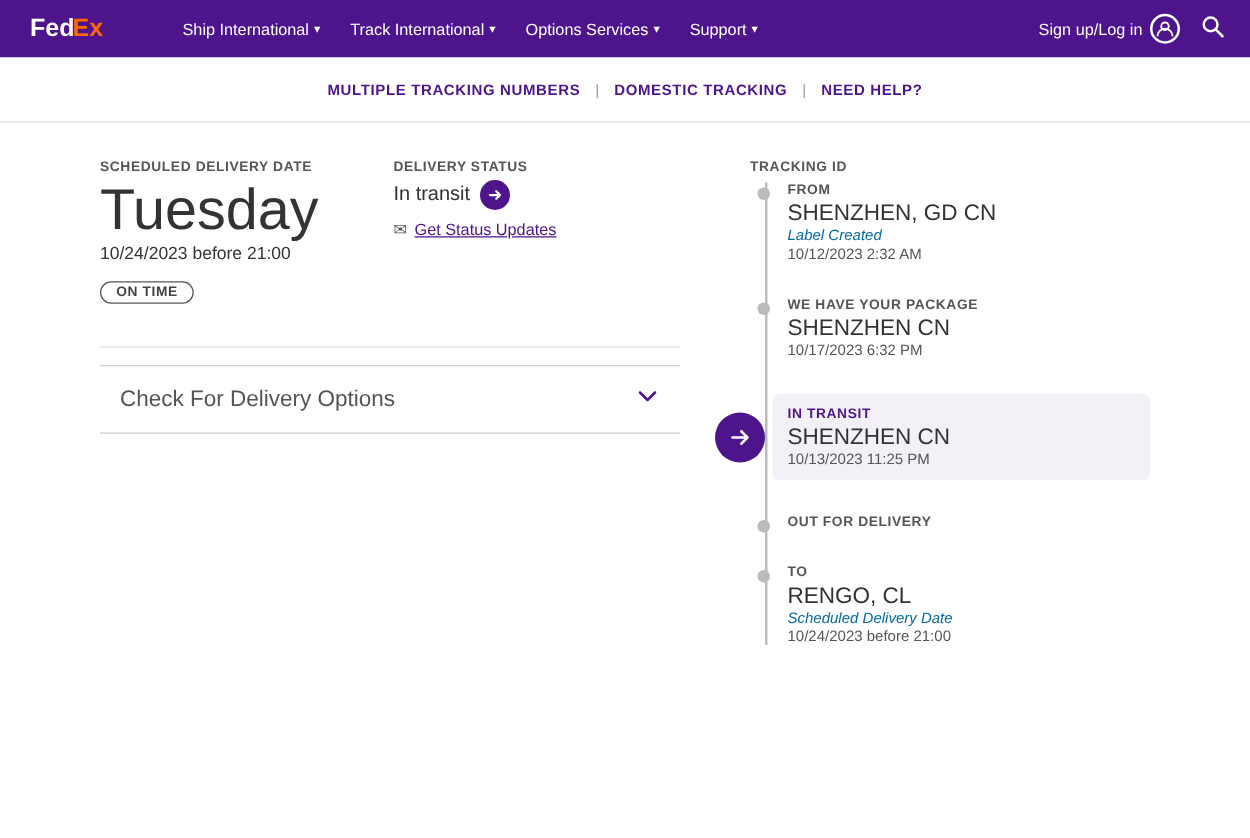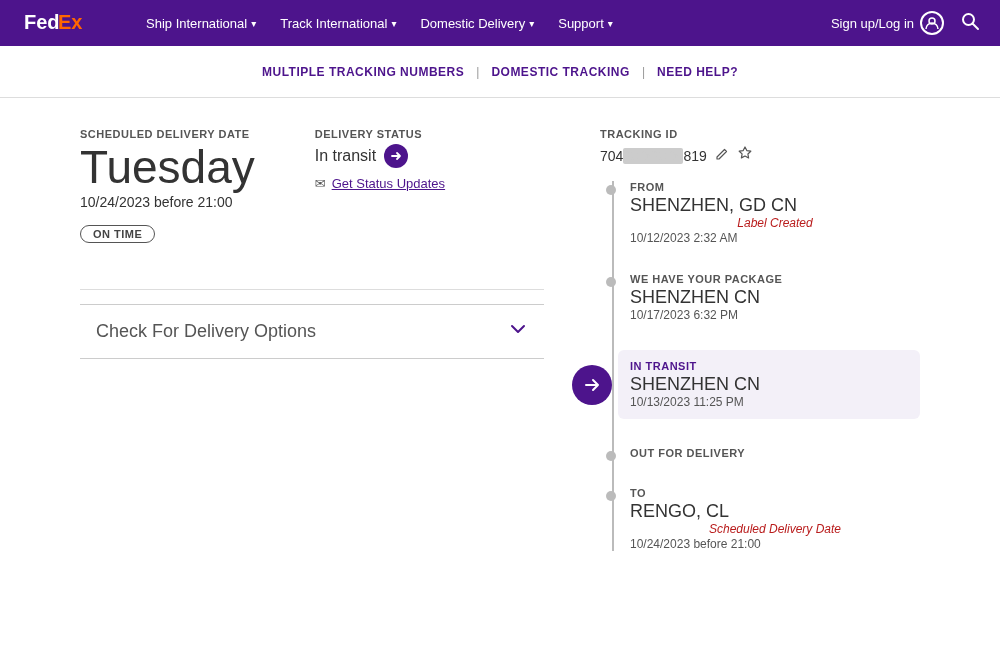--- a/index.html
+++ b/index.html
@@ -132,21 +132,21 @@
     .on-time-badge {
       display: inline-block;
       border: 1.5px solid #555;
       border-radius: 20px;
       padding: 2px 12px;
       font-size: 11px;
       font-weight: 700;
       color: #444;
       letter-spacing: 0.5px;
       text-transform: uppercase;
-      margin-bottom: 32px;
+      margin-bottom: 20px;
     }
 
     .divider {
       border: none;
       border-top: 1px solid #ddd;
       margin: 14px 0;
     }
 
     
     .delivery-status-section {
@@ -308,24 +308,23 @@
       font-size: 18px;
       color: #333;
       font-weight: 400;
     }
     .timeline-time {
       font-size: 12px;
       color: #555;
     }
     .label-created {
       font-size: 12px;
-      color: #b91c1c;
+      color: #0369a1;
       font-style: italic;
       margin-bottom: 1px;
-      text-align: center;
     }
     .label-created-time {
       font-size: 12px;
       color: #555;
     }
   </style>
 </head>
 <body>
 
 <nav class="nav-bar">
@@ -340,21 +339,21 @@
   <div class="nav-items">
     <div class="nav-item">
       <span>Ship International</span>
       <span class="chevron">▾</span>
     </div>
     <div class="nav-item">
       <span>Track International</span>
       <span class="chevron">▾</span>
     </div>
     <div class="nav-item">
-      <span>Domestic Delivery</span>
+      <span>Options Services</span>
       <span class="chevron">▾</span>
     </div>
     <div class="nav-item">
       <span>Support</span>
       <span class="chevron">▾</span>
     </div>
   </div>
   <div class="nav-right">
     <div class="nav-signin">
       <span>Sign up/Log in</span>
@@ -417,35 +416,20 @@
       <span class="chevron-down">
         <svg width="20" height="20" viewBox="0 0 20 20" fill="none">
           <path d="M4 7l6 6 6-6" stroke="#4d148c" stroke-width="2" stroke-linecap="round" stroke-linejoin="round"></path>
         </svg>
       </span>
     </div>
   </div>
 
   <div class="right-panel">
     <div class="tracking-id-label">TRACKING ID</div>
-    <div class="tracking-id-row">
-      <span class="tracking-id-value">
-        <span>704</span><span class="tracking-id-redacted">XXXXXX</span><span>819</span>
-      </span>
-      <span class="edit-icon">
-        <svg width="14" height="14" viewBox="0 0 14 14" fill="none">
-          <path d="M9.5 2.5l2 2L4 12H2v-2L9.5 2.5z" stroke="#555" stroke-width="1.2" stroke-linejoin="round"></path>
-        </svg>
-      </span>
-      <span class="star-icon">
-        <svg width="16" height="16" viewBox="0 0 16 16" fill="none">
-          <path d="M8 1l1.8 3.6 4 .6-2.9 2.8.7 4L8 10l-3.6 1.9.7-4L2.2 5.2l4-.6L8 1z" stroke="#555" stroke-width="1.2" stroke-linejoin="round"></path>
-        </svg>
-      </span>
-    </div>
 
     <div class="timeline">
       <div class="timeline-line"></div>
 
       <div class="timeline-item">
         <div class="timeline-dot"></div>
         <div class="timeline-event-label">FROM</div>
         <div class="timeline-location">SHENZHEN, GD CN</div>
         <div class="label-created">Label Created</div>
         <div class="label-created-time">10/12/2023 2:32 AM</div>

